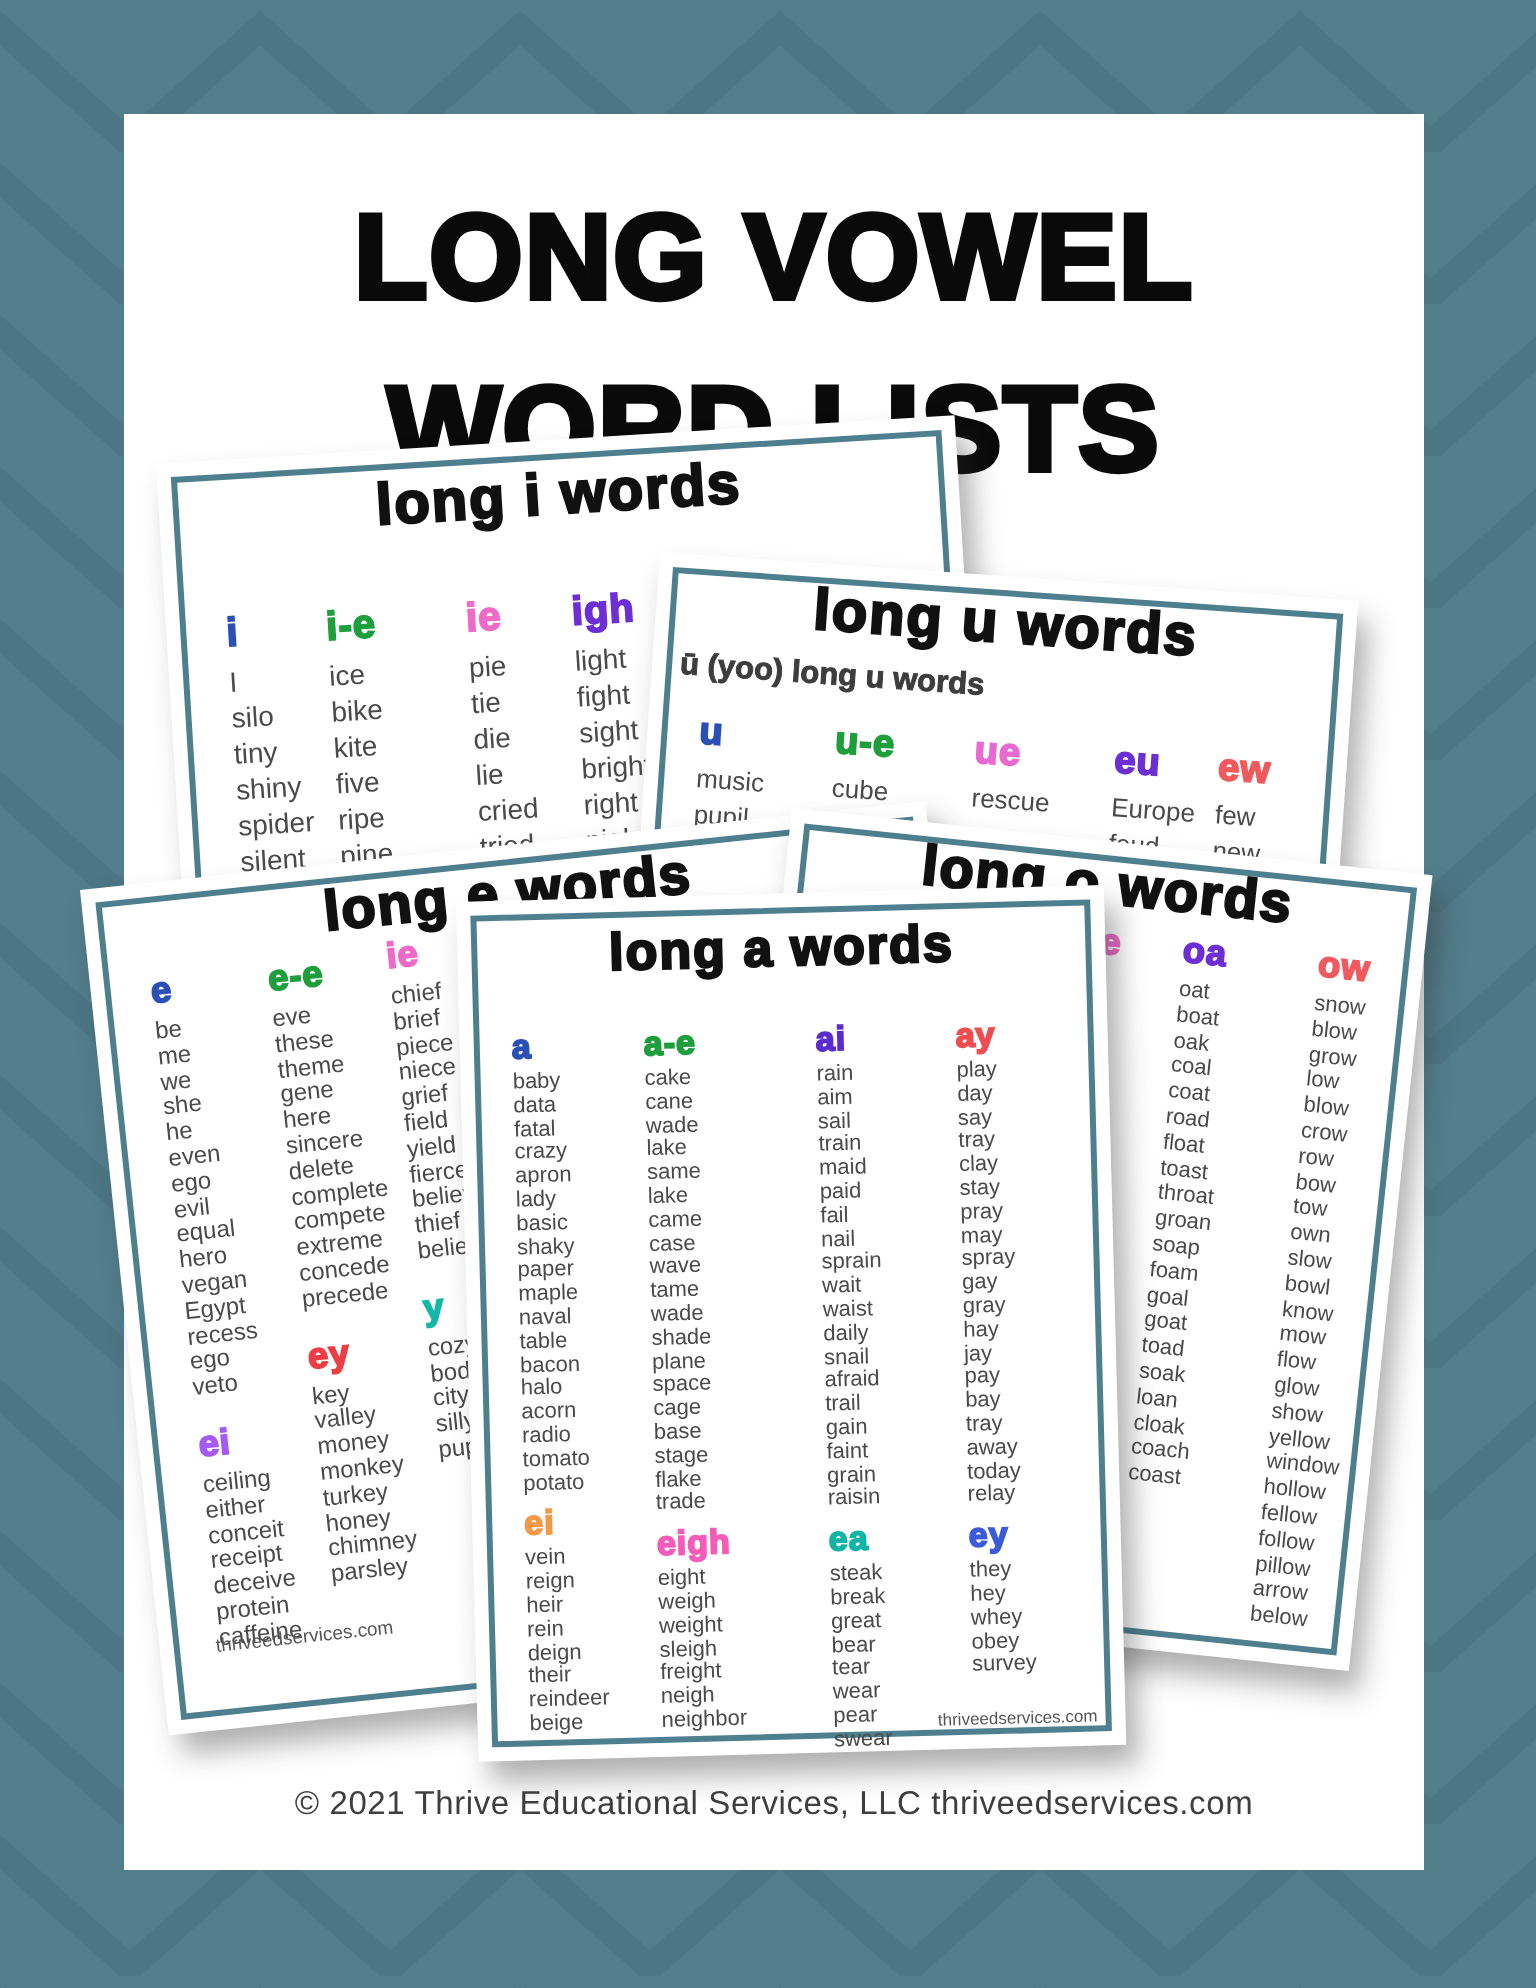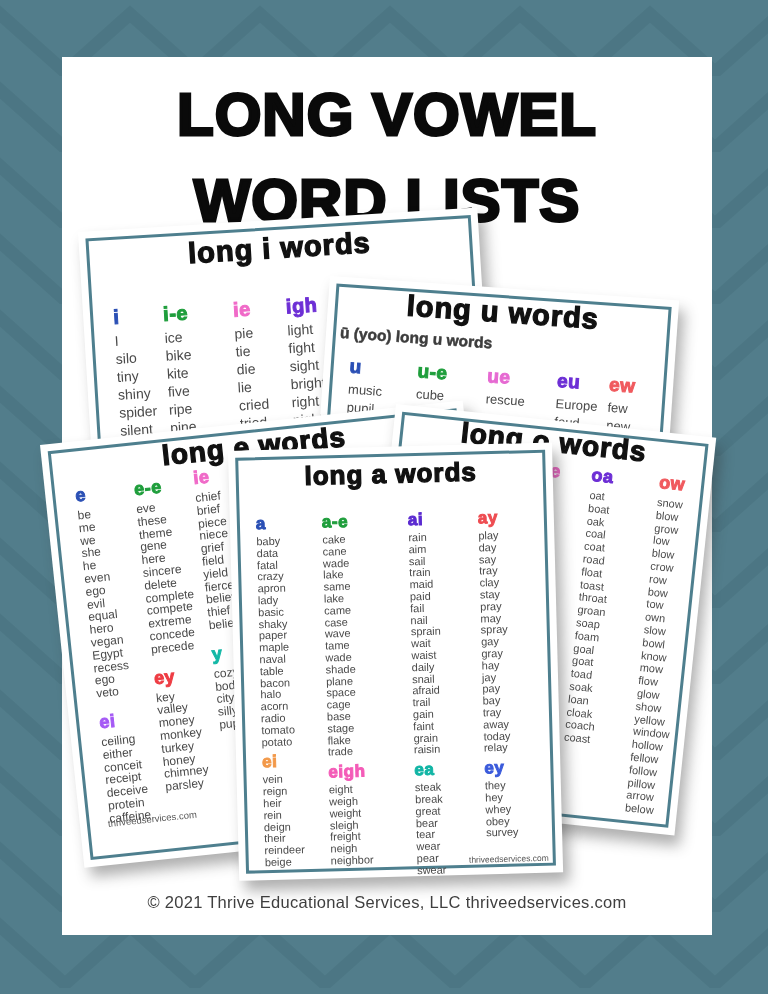--- a/index.html
+++ b/index.html
@@ -6,21 +6,21 @@
   body{
     width:768px;height:994px;position:relative;overflow:hidden;
     background:#527d8b;
     font-family:"Liberation Sans",sans-serif;
   }
   svg.bg{position:absolute;left:0;top:0;width:768px;height:994px;display:block}
 
   .panel{position:absolute;left:62px;top:57px;width:650px;height:878px;background:#ffffff;}
 
   .main-title{
-    margin:0;padding-top:15px;text-align:center;
+    margin:0;padding-top:29px;text-align:center;
     font-size:60px;line-height:86px;font-weight:900;color:#0a0a0a;
     letter-spacing:1px;-webkit-text-stroke:3px #0a0a0a;
   }
 
   .paper{position:absolute;background:#ffffff;box-shadow:6px 10px 14px rgba(45,45,45,.38);transform-origin:0 0;}
   .frame{position:absolute;inset:7px;border:3px solid #4e7f8e;pointer-events:none}
   .card-title{
     position:relative;text-align:center;font-weight:700;color:#111;
     -webkit-text-stroke:1.3px #111;letter-spacing:1px;
   }

